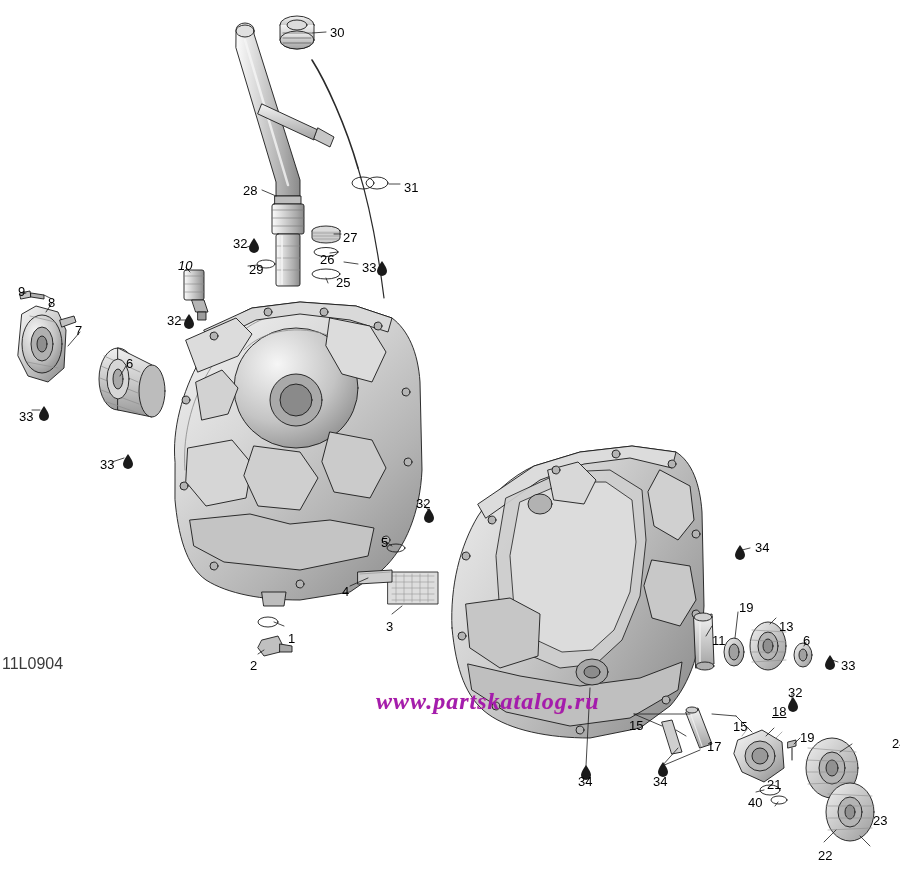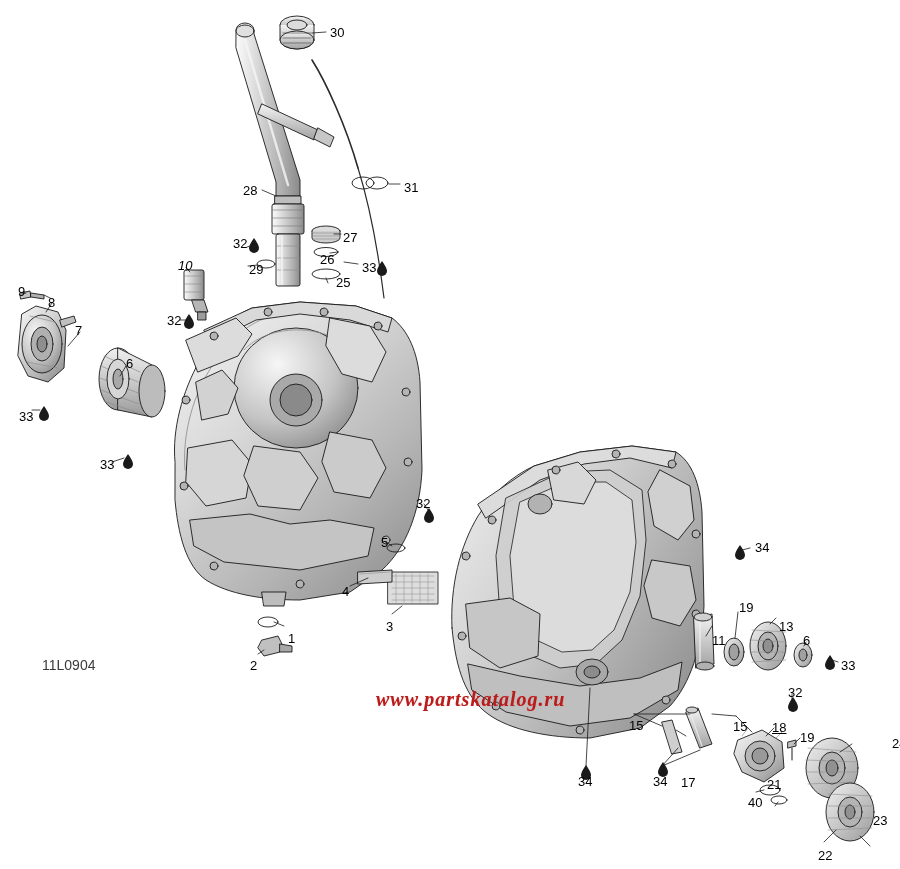--- a/index.html
+++ b/index.html
@@ -32,33 +32,32 @@
     font-size: 13px;
     color: #000000;
     white-space: nowrap;
     line-height: 1;
   }
   .partcode {
     position: absolute;
     left: 2px;
     bottom: 4px;
     font-family: "Liberation Sans", sans-serif;
-    font-size: 14px;
+    font-size: 16px;
     color: #3a3a3a;
-    margin-left: 40px;
   }
   .watermark {
     position: absolute;
     left: 376px;
     top: 688px;
     font-family: "Liberation Serif", serif;
-    font-size: 20px;
+    font-size: 24px;
     font-weight: bold;
     font-style: italic;
-    color: #b91c1c;
+    color: #a21caf;
     letter-spacing: 1px;
     white-space: nowrap;
     text-shadow: 0 0 1px rgba(240,70,60,0.4);
   }
 </style>
 </head>
 <body>
 
 <div id="diagram-root">
 
@@ -430,22 +429,22 @@
   <div class="callout" style="left:250px; top:659px;">2</div>
   <div class="callout" style="left:755px; top:541px;">34</div>
   <div class="callout" style="left:712px; top:616px;margin-top:18px;">11</div>
   <div class="callout" style="left:739px; top:601px;">19</div>
   <div class="callout" style="left:779px; top:620px;">13</div>
   <div class="callout" style="left:803px; top:634px;">6</div>
   <div class="callout" style="left:841px; top:659px;">33</div>
   <div class="callout" style="left:788px; top:686px;">32</div>
   <div class="callout" style="left:629px; top:719px;">15</div>
   <div class="callout" style="left:733px; top:720px;">15</div>
-  <div class="callout" style="left:681px; top:776px;">17</div>
-  <div class="callout" style="left:772px; top:721px;text-decoration:underline;">18</div>
+  <div class="callout" style="left:681px; top:740px;padding-left:26px;">17</div>
+  <div class="callout" style="left:772px; top:705px;text-decoration:underline;">18</div>
   <div class="callout" style="left:800px; top:731px;">19</div>
   <div class="callout" style="left:868px; top:737px;margin-left:24px;">24</div>
   <div class="callout" style="left:578px; top:775px;">34</div>
   <div class="callout" style="left:653px; top:775px;">34</div>
   <div class="callout" style="left:748px; top:796px;">40</div>
   <div class="callout" style="left:767px; top:778px;">21</div>
   <div class="callout" style="left:873px; top:814px;">23</div>
   <div class="callout" style="left:818px; top:849px;text-align:right;">22</div>
 
   <div class="watermark">www.partskatalog.ru</div>

